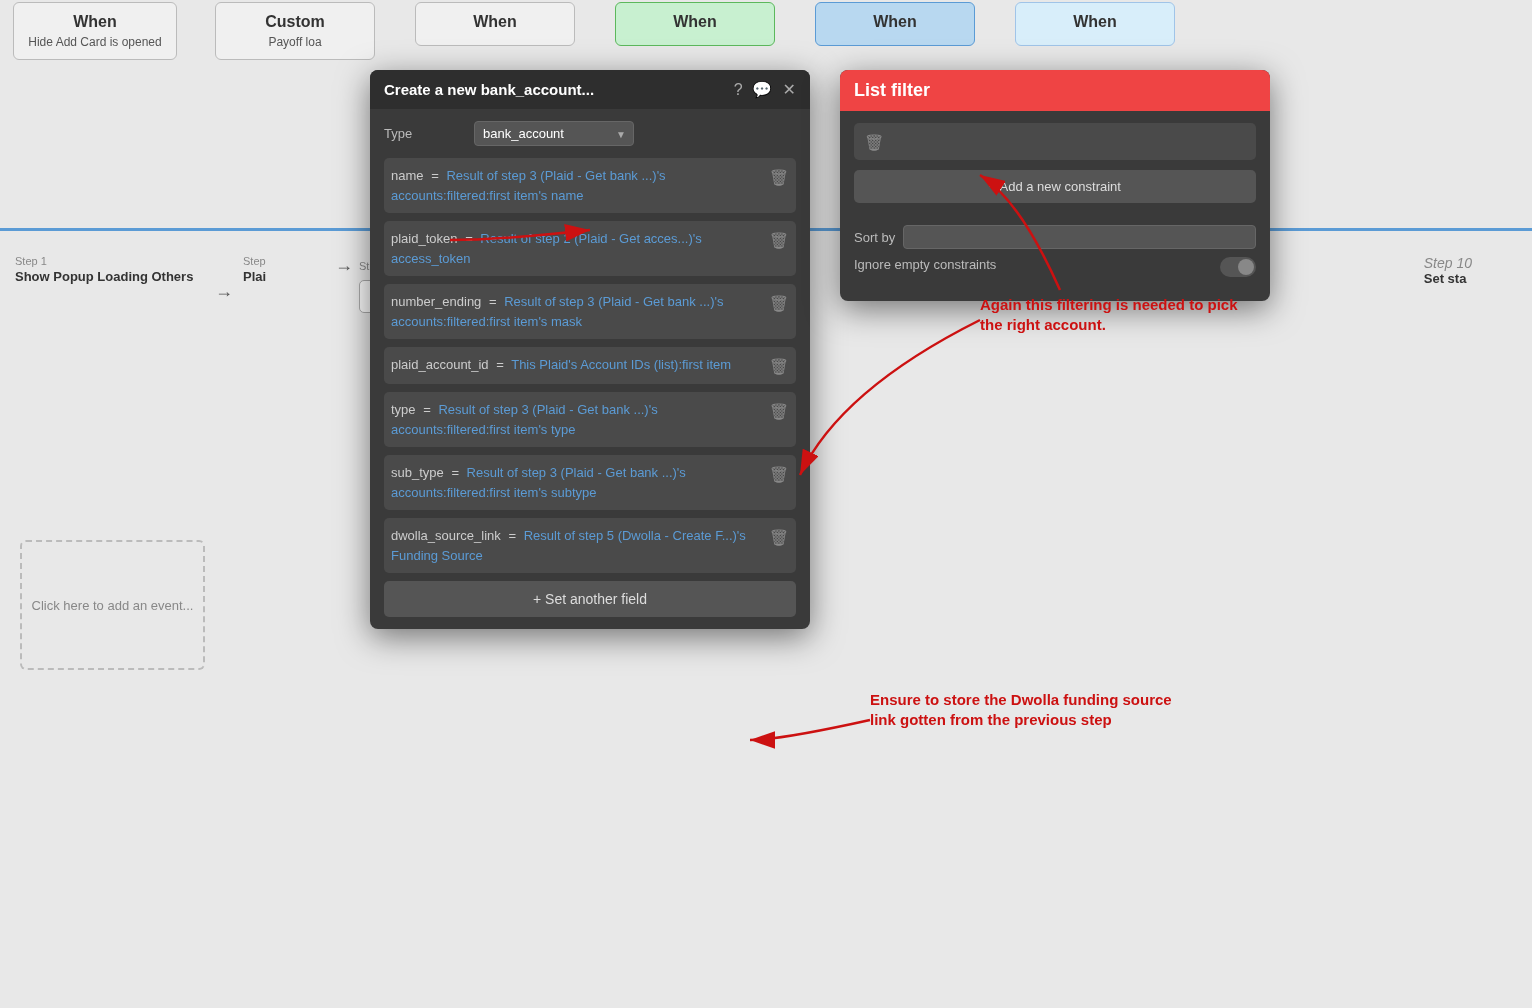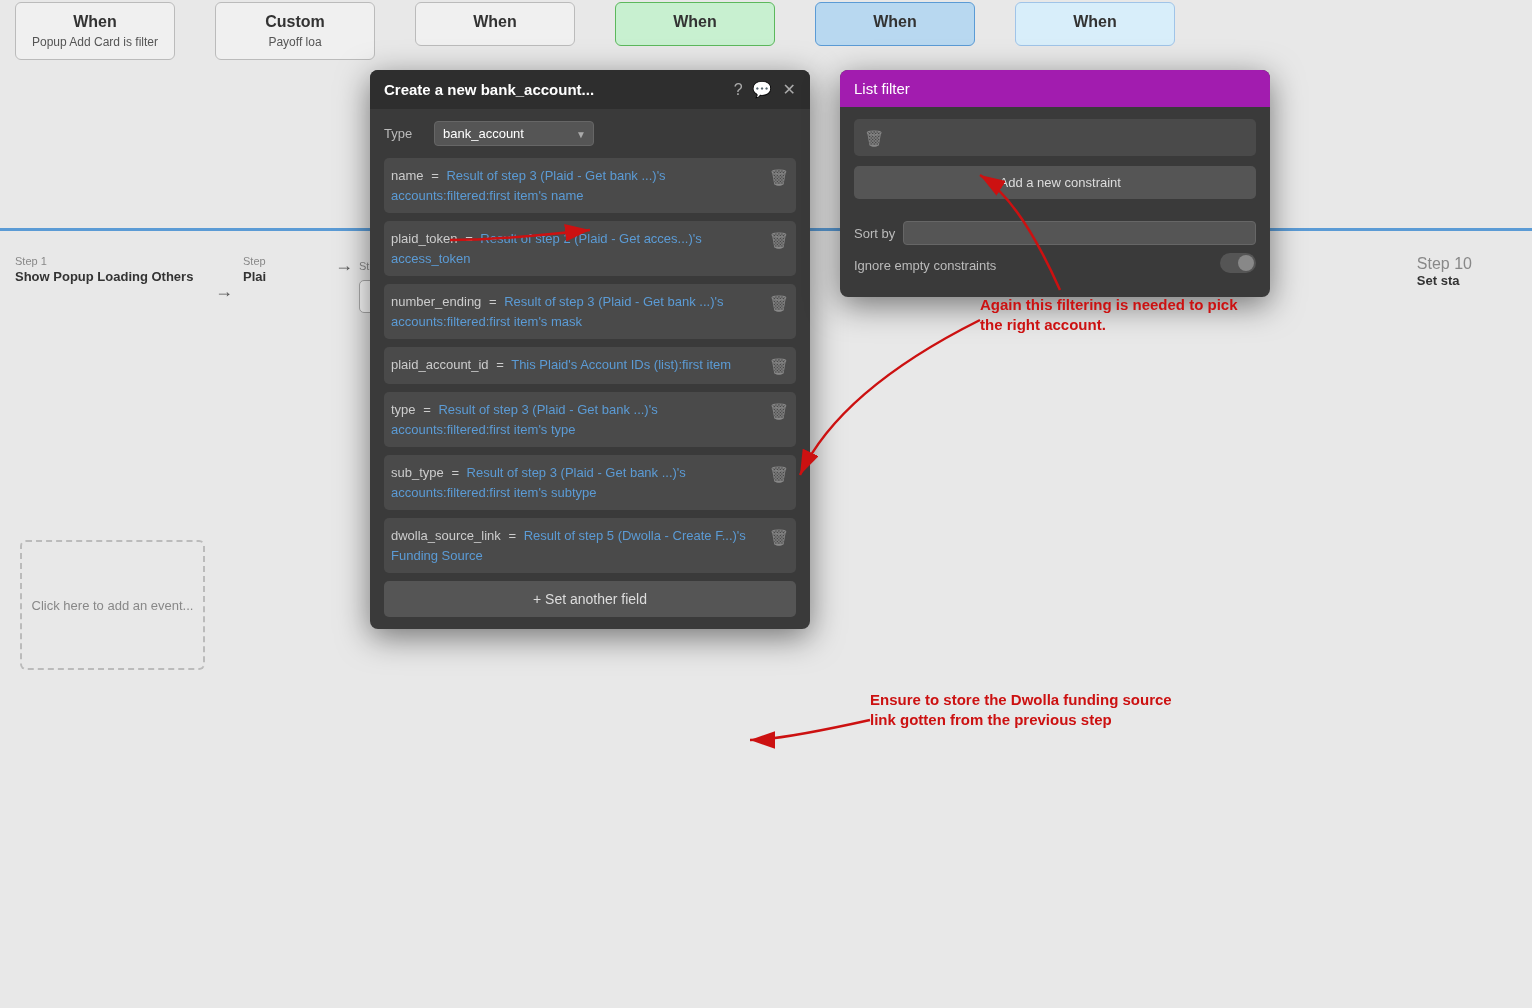--- a/index.html
+++ b/index.html
@@ -160,20 +160,21 @@
       font-size: 13px;
       appearance: none;
       cursor: pointer;
       position: relative;
       min-width: 160px;
     }
 
     .type-select-wrapper {
       position: relative;
       display: inline-block;
+      margin-left: 40px;
     }
 
     .type-select-wrapper::after {
       content: '▼';
       position: absolute;
       right: 8px;
       top: 50%;
       transform: translateY(-50%);
       color: #aaa;
       font-size: 10px;
@@ -244,25 +245,25 @@
       width: 430px;
       background: #3a3a3a;
       border-radius: 8px;
       z-index: 11;
       box-shadow: 0 8px 32px rgba(0,0,0,0.5);
       color: #ddd;
       font-size: 13px;
     }
 
     .list-filter-header {
-      background: #a21caf;
+      background: #ef4444;
       padding: 10px 14px;
       border-radius: 8px 8px 0 0;
-      font-size: 15px;
-      font-weight: 400;
+      font-size: 18px;
+      font-weight: 700;
       color: #fff;
     }
 
     .list-filter-body {
       padding: 12px 14px;
     }
 
     .constraint-row {
       background: #4a4a4a;
       border-radius: 5px;
@@ -308,21 +309,21 @@
       background: #555;
       border: 1px solid #666;
       border-radius: 4px;
       padding: 4px 8px;
       color: #ccc;
       font-size: 12px;
     }
 
     .ignore-row {
       display: flex;
-      align-items: flex-end;
+      align-items: flex-start;
       justify-content: space-between;
       margin-bottom: 12px;
       color: #bbb;
       font-size: 13px;
     }
 
     .toggle-box {
       width: 36px;
       height: 20px;
       background: #555;
@@ -442,21 +443,21 @@
 
 <div class="workflow-canvas"></div>
 
 <div class="divider-line"></div>
 
 <div class="wf-top-row">
 
   <div class="wf-card-wrap">
     <div class="workflow-card" style="border-color:#bbb; background:#f0f0f0; min-width:160px; text-align:center;">
       <div class="card-title">When</div>
-      <div style="font-size:12px; color:#555;">Popup Add Card is filter</div>
+      <div style="font-size:12px; color:#555;">Hide Add Card is opened</div>
     </div>
   </div>
 
   <div class="wf-card-wrap" style="margin-left:10px;">
     <div class="workflow-card" style="border-color:#bbb; background:#f0f0f0; min-width:160px; text-align:center;">
       <div class="card-title">Custom</div>
       <div style="font-size:12px; color:#555;">Payoff loa</div>
     </div>
   </div>
 
@@ -514,21 +515,21 @@
   </div>
 
   <div style="display:flex; flex-direction:column; margin-left:8px;">
     <div style="font-size:11px; color:#888; margin-bottom:2px;">Step 11</div>
     <div style="font-weight:600; font-size:13px; color:#333;">Hide Popup Loading Others</div>
     <div class="arrow-right" style="font-size:14px; color:#555; margin-top:4px;">→</div>
   </div>
 </div>
 
 <div class="step-10-block">
-  <div style="font-size:16px; color:#888;">Step 10</div>
+  <div style="font-size:14px; color:#888;font-style:italic;">Step 10</div>
   <div style="font-weight:600; font-size:13px; color:#333;">Set sta</div>
 </div>
 
 <div class="empty-event-card">
   <span>Click here to add an event...</span>
 </div>
 
 <div class="modal-create">
   <div class="modal-header">
     <span class="modal-header-title">Create a new bank_account...</span>

